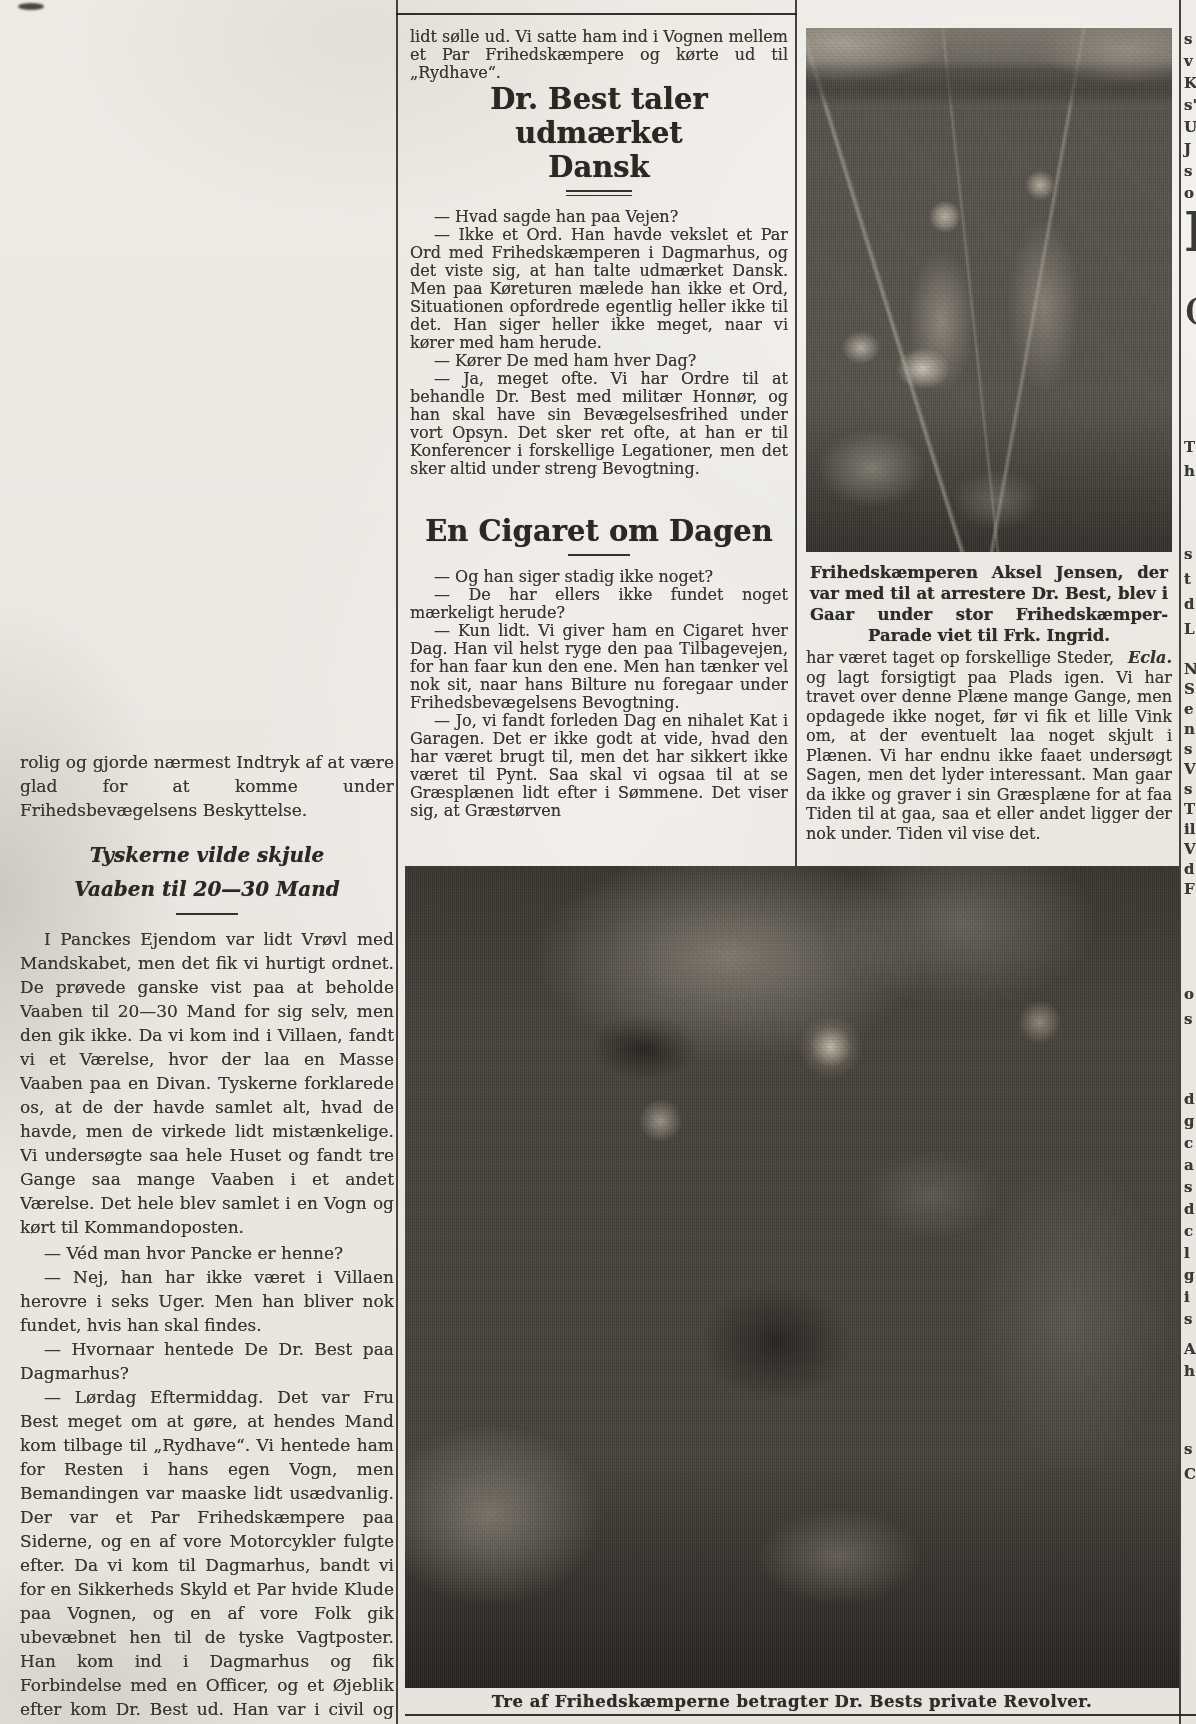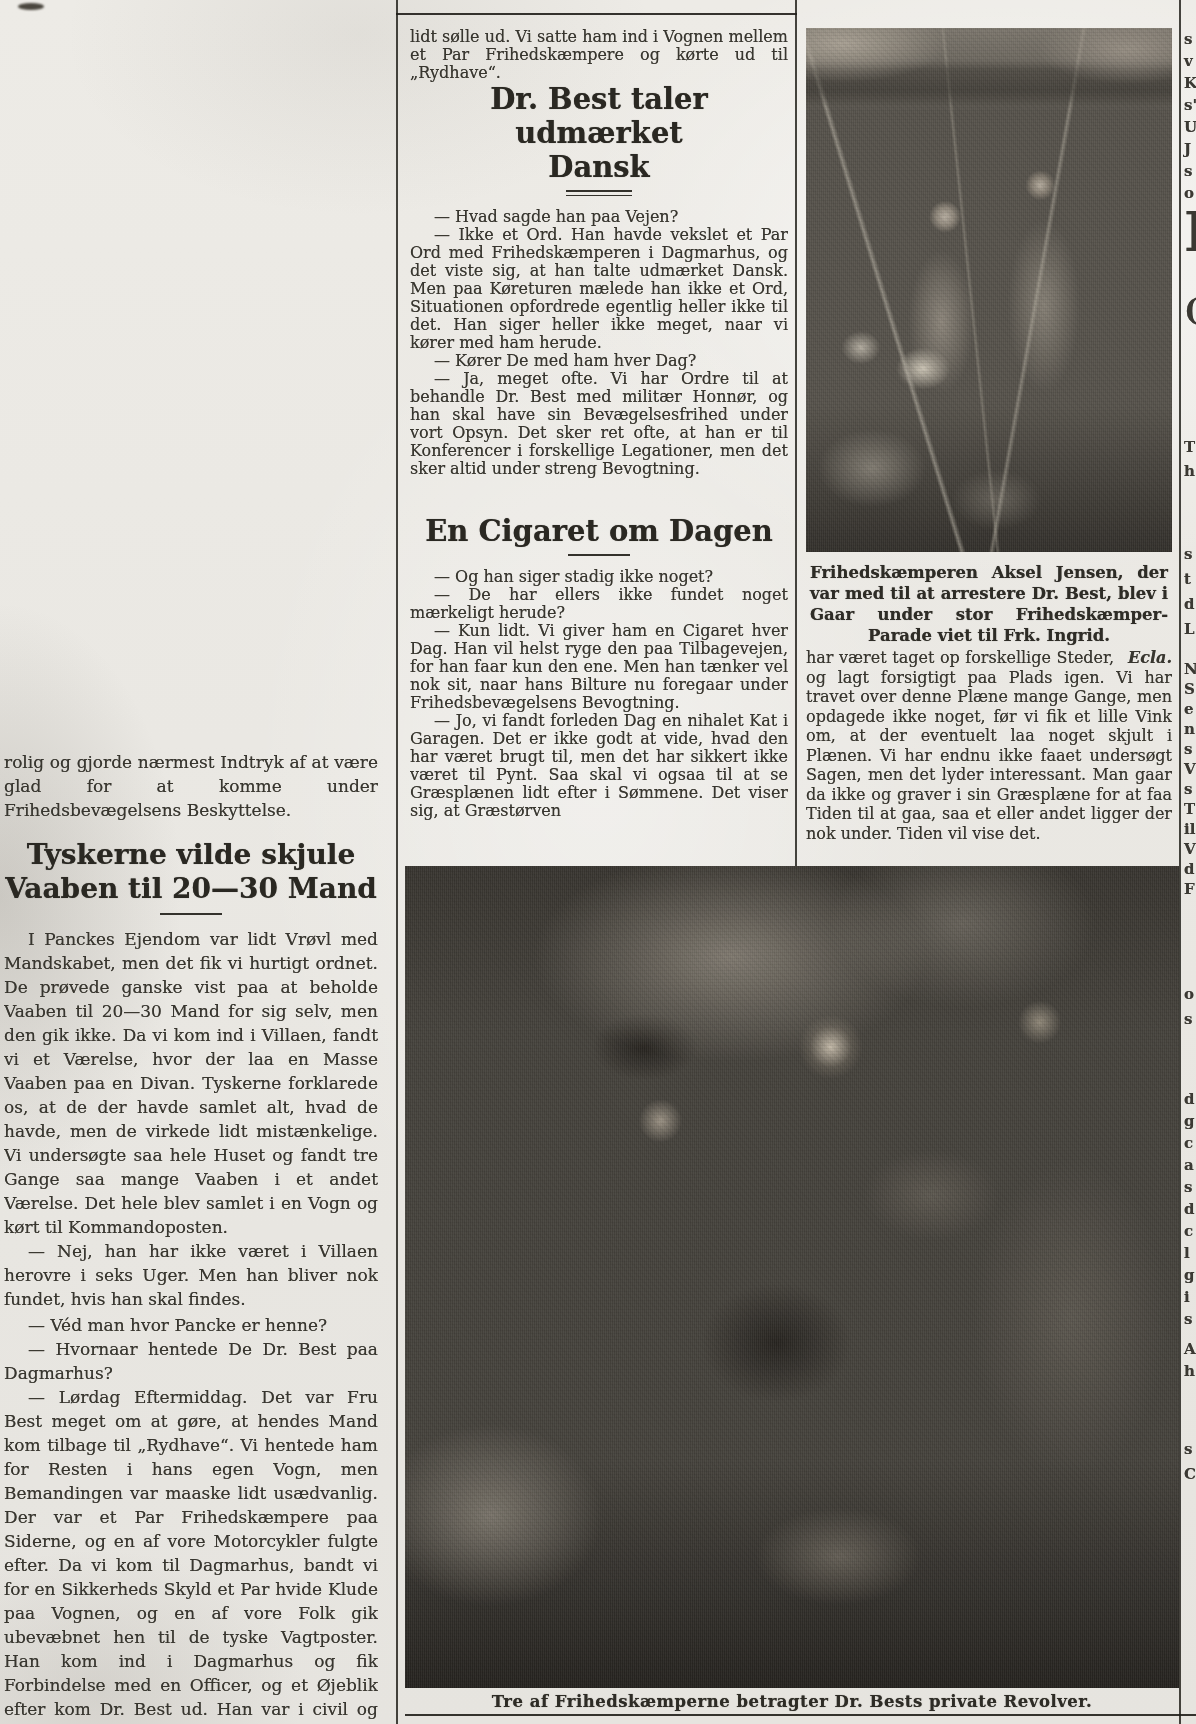--- a/index.html
+++ b/index.html
@@ -23,21 +23,21 @@
   p{margin:0;text-align:justify;
     text-shadow:0 0 .6px rgba(56,54,47,.65);}
   .lc p{font-size:17px;line-height:24px;}
   .mc p{font-size:16px;line-height:18px;}
   .rc p{font-size:16px;line-height:19.5px;}
   .ind{text-indent:24px;}
   .sp{margin-top:2px;}
 
   .headline{margin:0;text-align:center;font-weight:bold;color:#2a2822;
     text-shadow:0 0 .7px rgba(42,40,34,.7);}
-  .h-left{font-size:28px;line-height:34px;margin-top:16px;}
+  .h-left{font-size:20px;line-height:34px;margin-top:16px;font-style:italic;}
   .h-mid1{font-size:29px;line-height:34px;}
   .h-mid2{font-size:29px;line-height:32px;margin-top:37px;}
   .ul1{width:62px;margin:7px auto 12px;border-top:2px solid #34322c;}
   .ul2{width:66px;margin:6px auto 12px;border-top:2px solid #34322c;border-bottom:1px solid #34322c;height:3px;}
 
   .photo{position:absolute;overflow:hidden;}
   .photo::after{content:"";position:absolute;inset:0;
     background-image:
       repeating-linear-gradient(0deg, rgba(0,0,0,.06) 0 1px, transparent 1px 3px),
       repeating-linear-gradient(90deg, rgba(255,255,255,.05) 0 1px, transparent 1px 2px),
@@ -94,27 +94,27 @@
 
 <div id="page">
 
   <div class="vrule" style="left:396px;top:0;height:1724px;"></div>
   <div class="vrule" style="left:795px;top:0;height:866px;"></div>
   <div class="vrule" style="left:1179px;top:0;height:1724px;"></div>
   <div class="hrule" style="left:396px;top:13px;width:401px;"></div>
   <div class="hrule" style="left:405px;top:1714px;width:791px;"></div>
   <div class="smudge" style="left:18px;top:3px;width:26px;height:7px;"></div>
 
-  <div class="col lc" style="left:4px;top:750px;width:374px;height:974px;">
+  <div class="col lc" style="left:20px;top:750px;width:374px;height:974px;">
     <p>rolig og gjorde nærmest Indtryk af at være glad for at komme under Frihedsbevægelsens Beskyttelse.</p>
     <h2 class="headline h-left"><span>Tyskerne vilde skjule</span><br><span>Vaaben til 20—30 Mand</span></h2>
     <div class="ul1"></div>
     <p class="ind">I Panckes Ejendom var lidt Vrøvl med Mandskabet, men det fik vi hurtigt ordnet. De prøvede ganske vist paa at beholde Vaaben til 20—30 Mand for sig selv, men den gik ikke. Da vi kom ind i Villaen, fandt vi et Værelse, hvor der laa en Masse Vaaben paa en Divan. Tyskerne forklarede os, at de der havde samlet alt, hvad de havde, men de virkede lidt mistænkelige. Vi undersøgte saa hele Huset og fandt tre Gange saa mange Vaaben i et andet Værelse. Det hele blev samlet i en Vogn og kørt til Kommandoposten.</p>
+    <p class="ind sp">— Véd man hvor Pancke er henne?</p>
     <p class="ind">— Nej, han har ikke været i Villaen herovre i seks Uger. Men han bliver nok fundet, hvis han skal findes.</p>
-    <p class="ind sp">— Véd man hvor Pancke er henne?</p>
     <p class="ind">— Hvornaar hentede De Dr. Best paa Dagmarhus?</p>
     <p class="ind">— Lørdag Eftermiddag. Det var Fru Best meget om at gøre, at hendes Mand kom tilbage til „Rydhave“. Vi hentede ham for Resten i hans egen Vogn, men Bemandingen var maaske lidt usædvanlig. Der var et Par Frihedskæmpere paa Siderne, og en af vore Motorcykler fulgte efter. Da vi kom til Dagmarhus, bandt vi for en Sikkerheds Skyld et Par hvide Klude paa Vognen, og en af vore Folk gik ubevæbnet hen til de tyske Vagtposter. Han kom ind i Dagmarhus og fik Forbindelse med en Officer, og et Øjeblik efter kom Dr. Best ud. Han var i civil og saa ærlig talt</p>
   </div>
 
   <div class="col mc" style="left:410px;top:28px;width:378px;height:838px;">
     <p>lidt sølle ud. Vi satte ham ind i Vognen mellem et Par Frihedskæmpere og kørte ud til „Rydhave“.</p>
     <h2 class="headline h-mid1"><span>Dr. Best taler udmærket</span><br><span>Dansk</span></h2>
     <div class="ul2"></div>
     <p class="ind">— Hvad sagde han paa Vejen?</p>
     <p class="ind">— Ikke et Ord. Han havde vekslet et Par Ord med Frihedskæmperen i Dagmarhus, og det viste sig, at han talte udmærket Dansk. Men paa Køreturen mælede han ikke et Ord, Situationen opfordrede egentlig heller ikke til det. Han siger heller ikke meget, naar vi kører med ham herude.</p>

